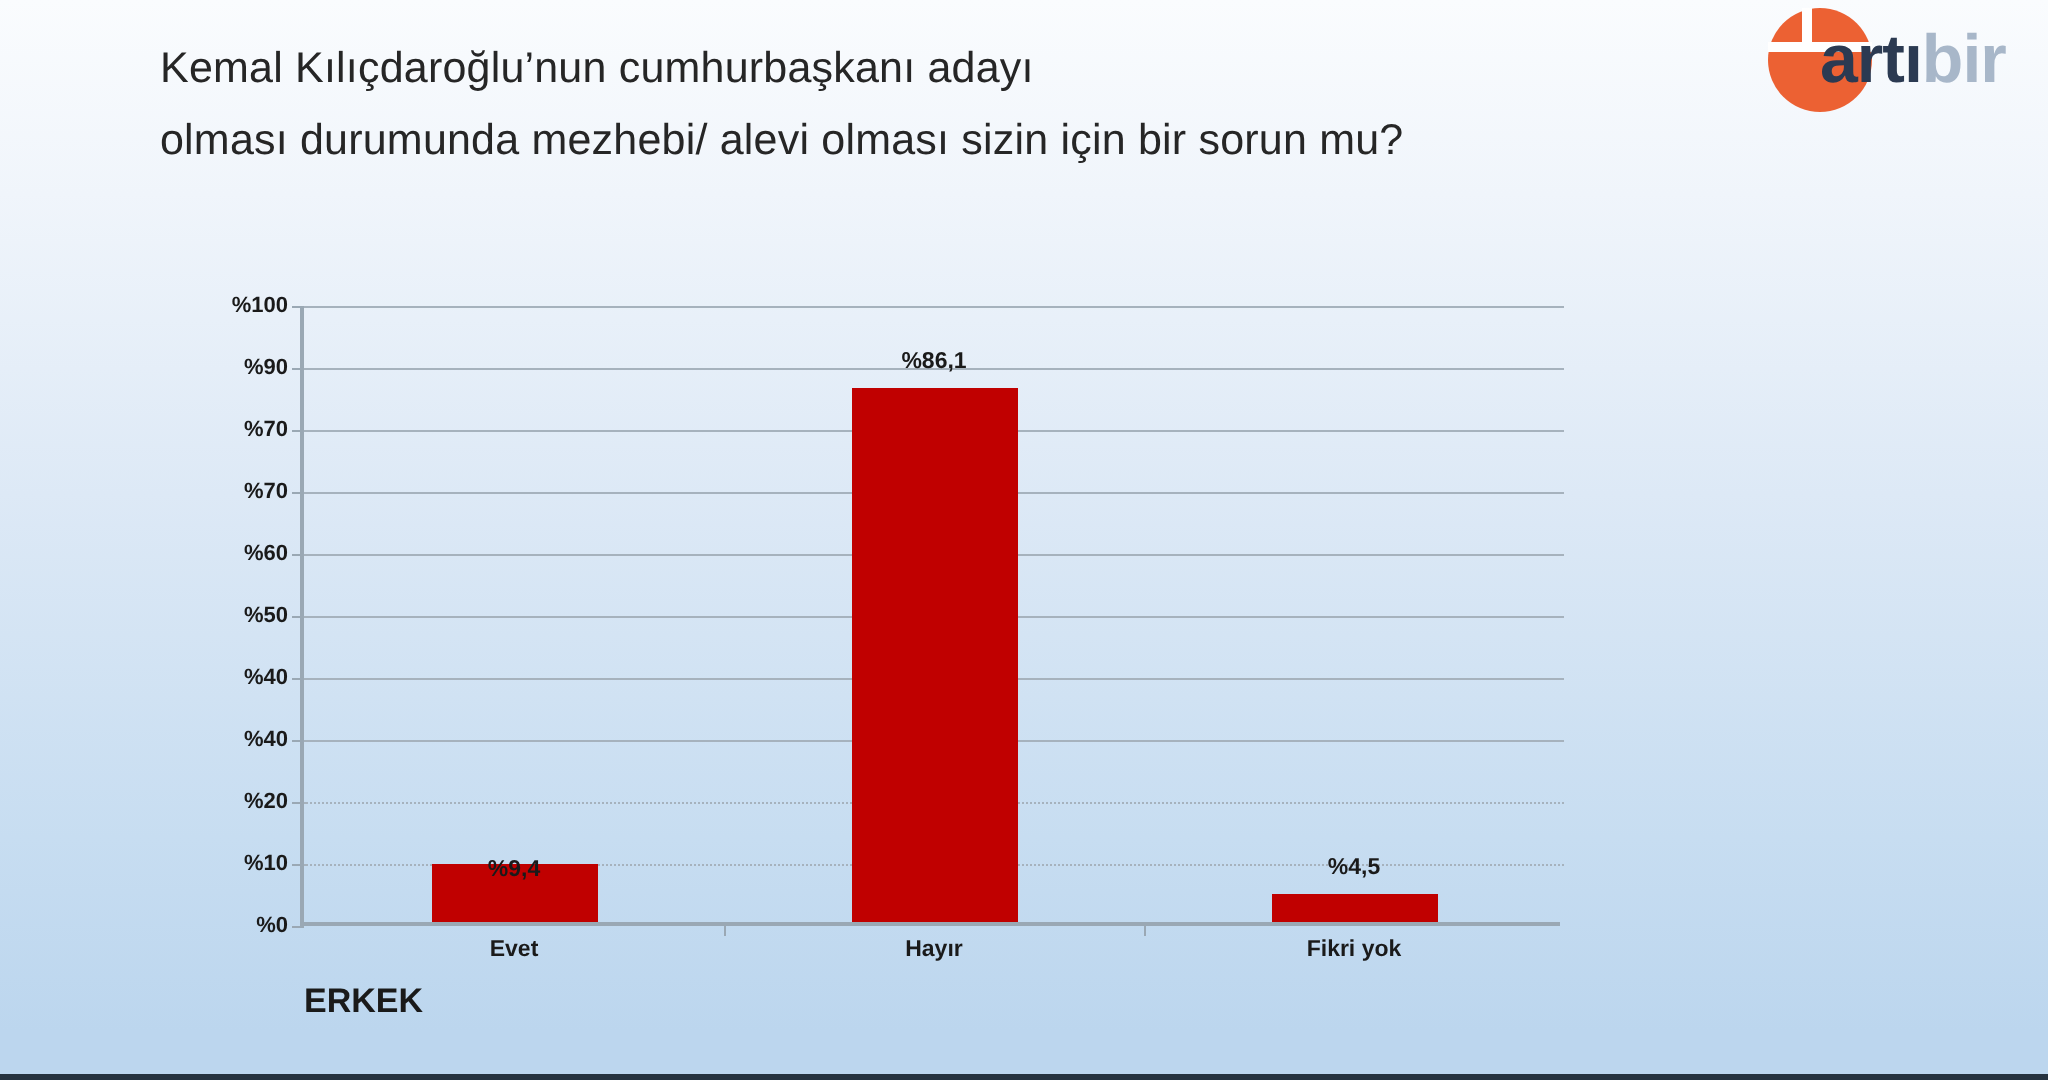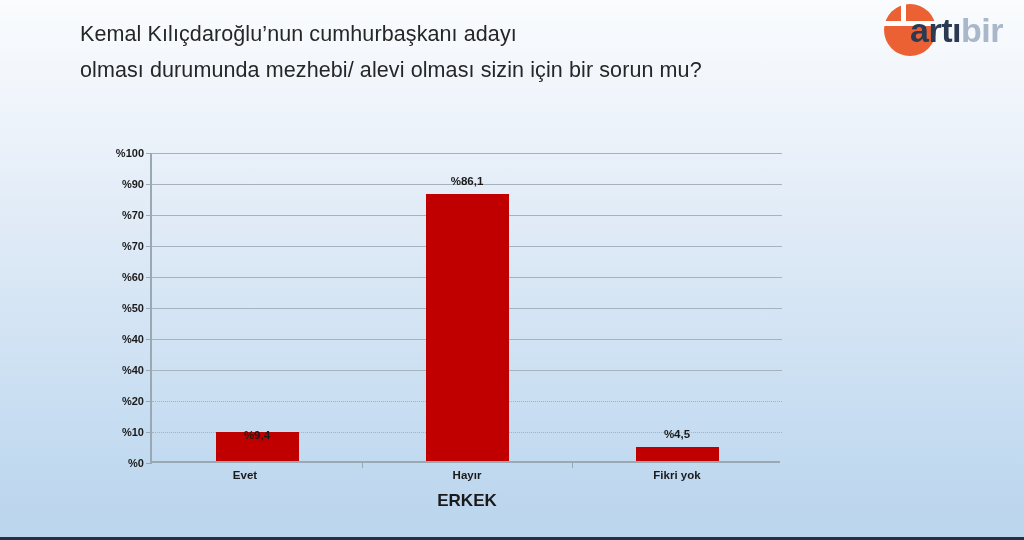--- a/index.html
+++ b/index.html
@@ -159,21 +159,20 @@
     font-weight: bold;
     color: #1a1a1a;
     white-space: nowrap;
   }
   #axis-title {
     position: absolute;
     top: 100%;
     margin-top: 30px;
     left: 0;
     width: 630px;
-    text-align: center;
     font-size: 17px;
     font-weight: bold;
     color: #1a1a1a;
   }
 </style>
 </head>
 <body>
 
 <div id="slide">
 
@@ -230,21 +229,21 @@
         </div>
       <div id="bars">
           <div class="bar" style="left: 63.5px; width: 83px; height: 29.14px; background: rgb(192, 0, 0);"></div>
           <div class="bar-label" style="left: 105px; top: 260px; margin-top: 16px;">%9,4</div>
           <div class="bar" style="left: 273.5px; width: 83px; height: 266.91px; background: rgb(192, 0, 0);"></div>
           <div class="bar-label" style="left: 315px; top: 22.09px;">%86,1</div>
           <div class="bar" style="left: 483.5px; width: 83px; height: 13.95px; background: rgb(192, 0, 0);"></div>
           <div class="bar-label" style="left: 525px; top: 275.05px;">%4,5</div>
         </div>
       <div id="xaxis">
-          <div class="cat-label" style="left: 93px;">Evet</div>
+          <div class="cat-label" style="left: 105px;">Evet</div>
           <div class="cat-label" style="left: 315px;">Hayır</div>
           <div class="xtick" style="left: 210px;"></div>
           <div class="cat-label" style="left: 525px;">Fikri yok</div>
           <div class="xtick" style="left: 420px;"></div>
         </div>
       <div id="axis-title">ERKEK</div>
     </div>
   </div>
 
 </div>

